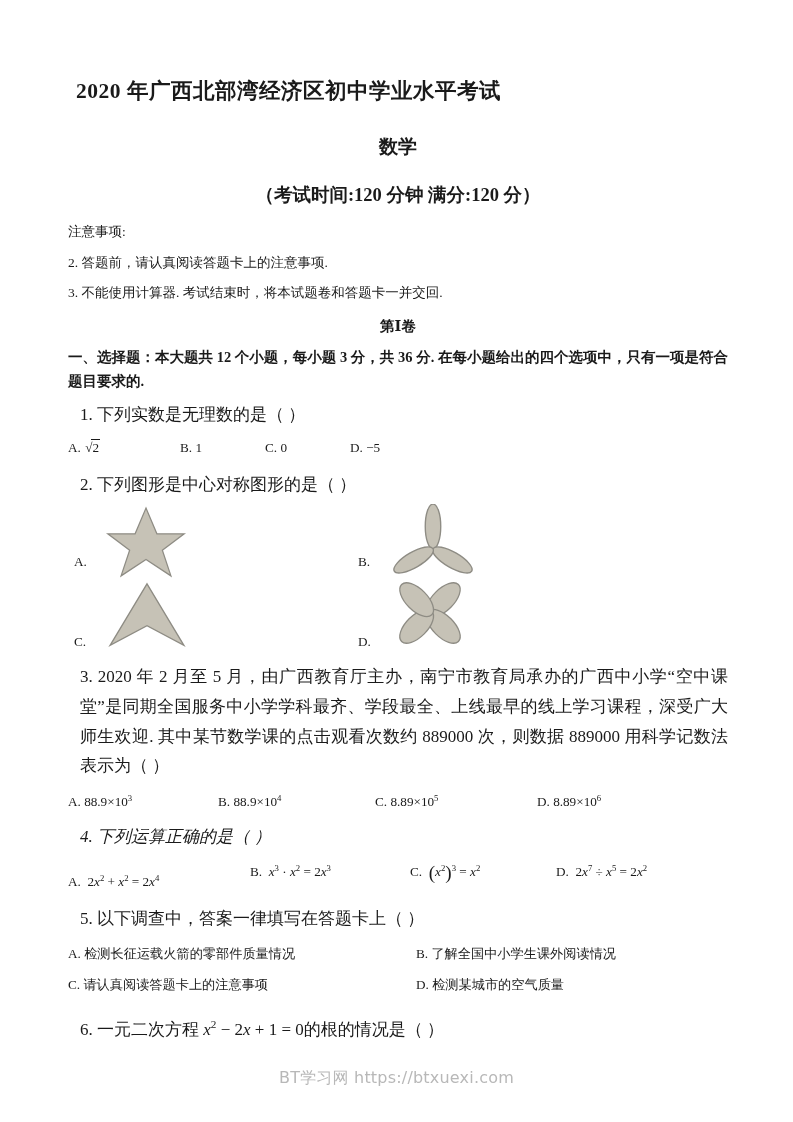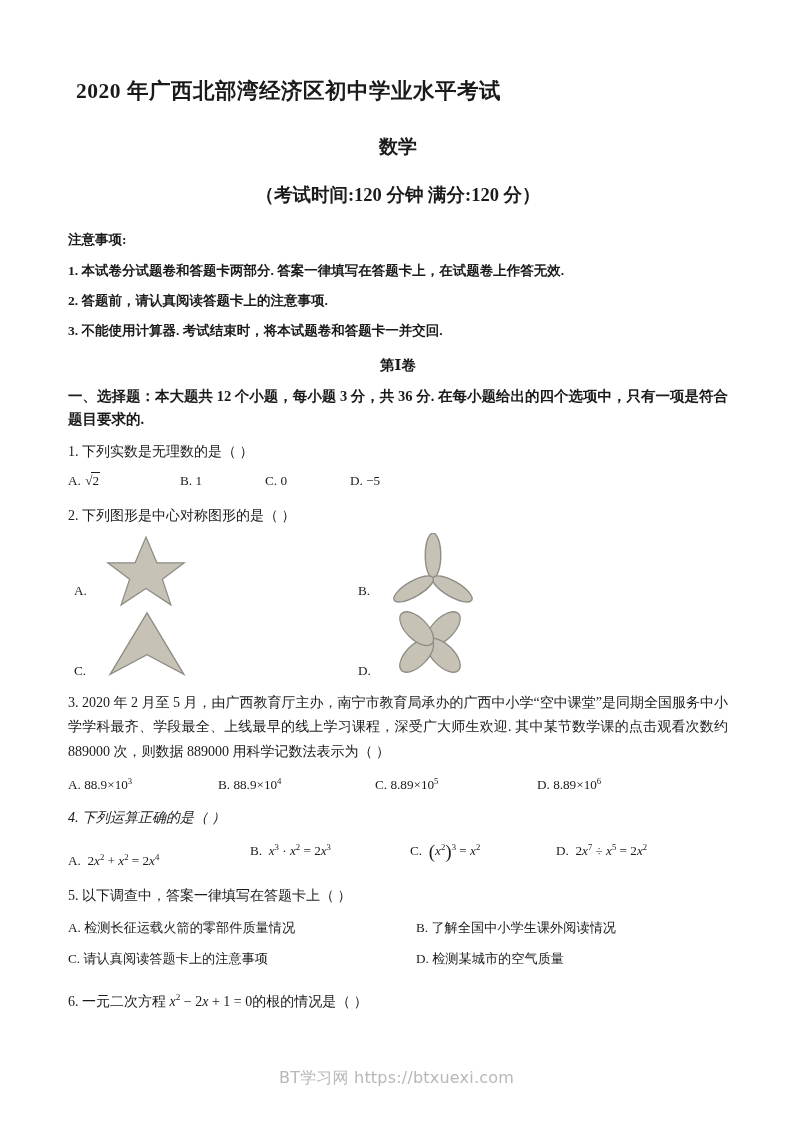--- a/index.html
+++ b/index.html
@@ -47,22 +47,21 @@
   .title-info {
     text-align: center;
     font-size: 18.5px;
     font-weight: 700;
     margin: 0;
     padding-top: 22px;
   }
 
   
   .notice {
-    margin-top: 24px;
-    font-weight: bold;
+    margin-top: 16px;
   }
   .notice-head {
     font-size: 13.5px;
     margin: 0 0 14px 0;
   }
   .notice-item {
     font-size: 13.5px;
     margin: 0 0 14px 0;
     line-height: 1.2;
   }
@@ -77,23 +76,23 @@
   .bigq {
     font-size: 14.5px;
     font-weight: 700;
     line-height: 1.62;
     margin: 0 0 6px 0;
     text-align: justify;
   }
 
   
   .q {
-    font-size: 14px;
+    font-size: 17px;
     line-height: 1.55;
-    margin: 9px 0 0 0;
+    margin: 9px 0 0 12px;
     text-align: justify;
   }
   .q-stem { margin-bottom: 2px; }
 
   .opts-row {
     display: flex;
     font-size: 13.2px;
     margin-top: 11px;
   }
   .opts-row .opt { white-space: nowrap; }
@@ -182,21 +181,20 @@
 
 <div class="page">
   <div class="sheet">
 
     <h1 class="title-main">2020 年广西北部湾经济区初中学业水平考试</h1>
     <h2 class="title-sub">数学</h2>
     <div class="title-info">（考试时间:120 分钟  满分:120 分）</div>
 
     <div class="notice">
       <p class="notice-head">注意事项:</p>
-      <p class="notice-item">1. 本试卷分试题卷和答题卡两部分. 答案一律填写在答题卡上，在试题卷上作答无效.</p>
       <p class="notice-item">2. 答题前，请认真阅读答题卡上的注意事项.</p>
       <p class="notice-item">3. 不能使用计算器. 考试结束时，将本试题卷和答题卡一并交回.</p>
     </div>
 
     <div class="section-title">第Ⅰ卷</div>
     <div class="bigq">一、选择题：本大题共 12 个小题，每小题 3 分，共 36 分. 在每小题给出的四个选项中，只有一项是符合题目要求的.</div>
 
     <div class="q q-stem">
       <span>1.</span>
       <span>下列实数是无理数的是（    ）</span>

